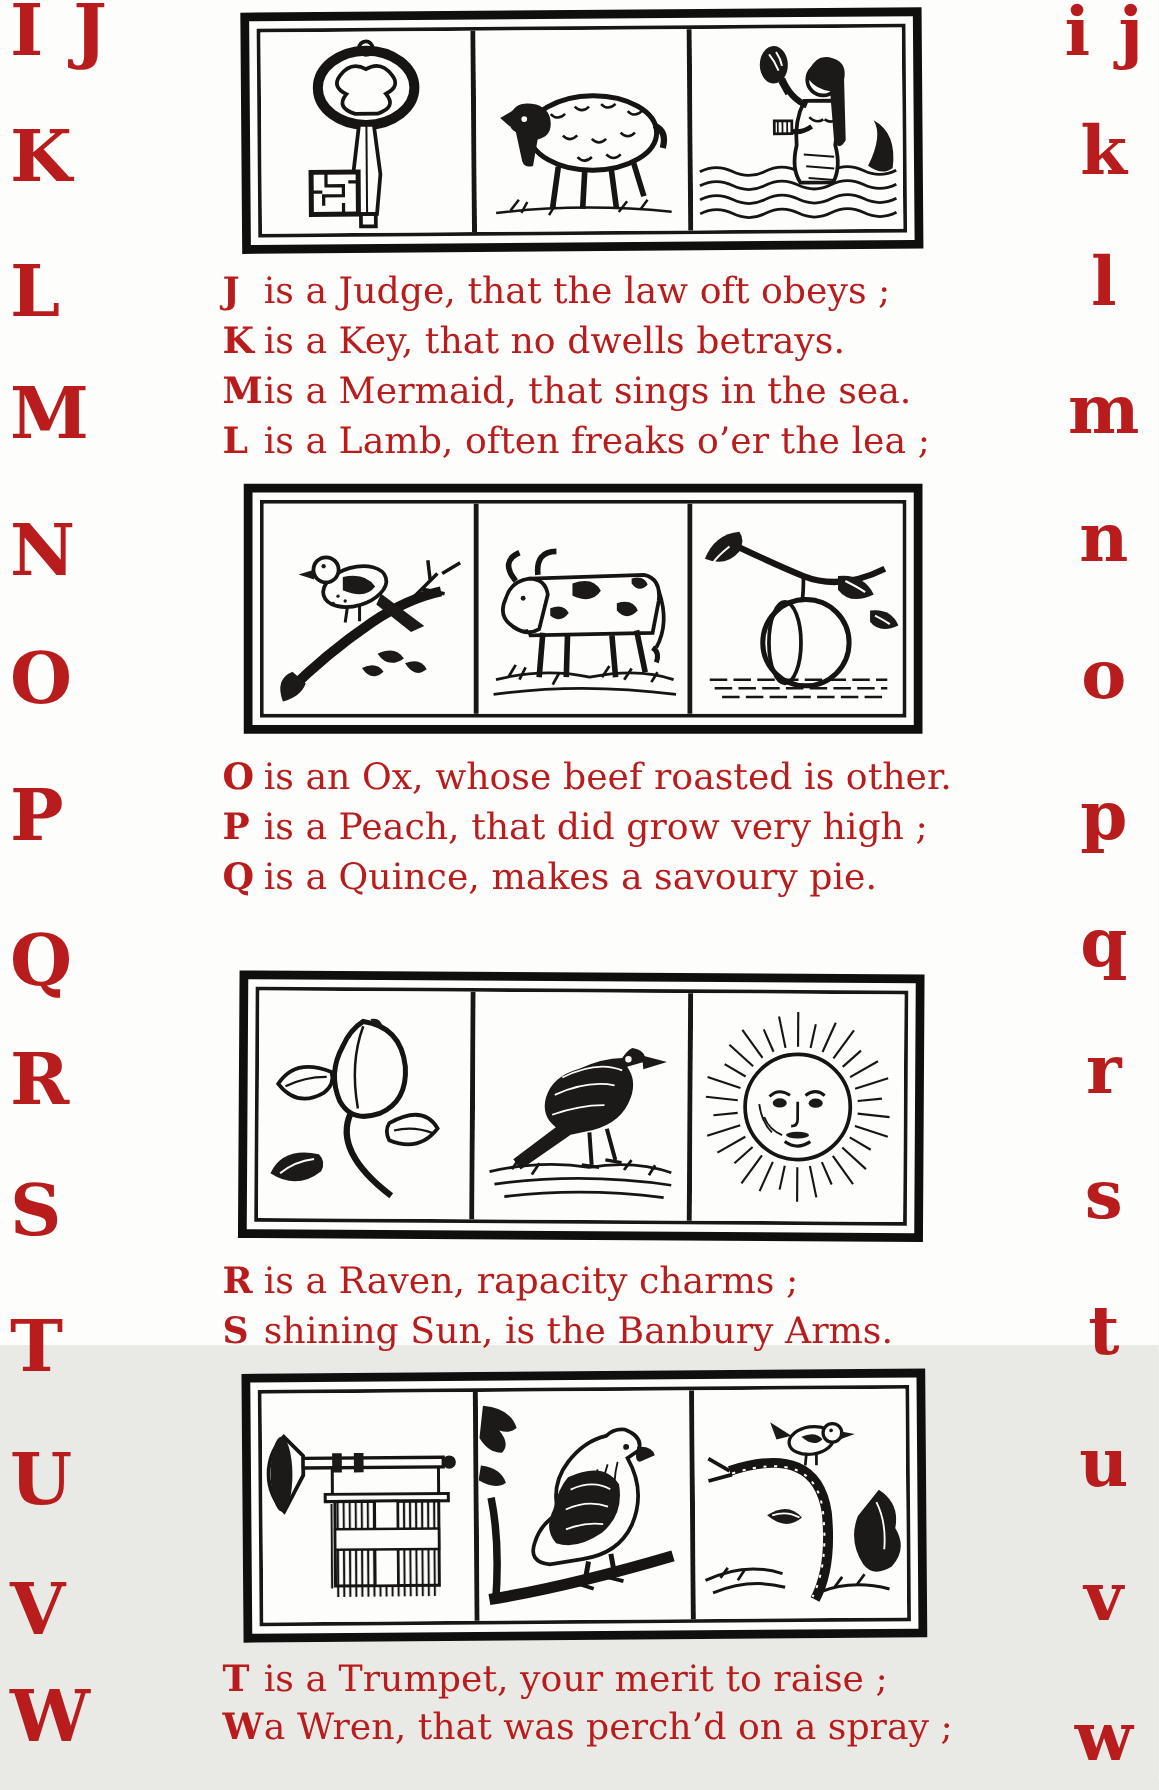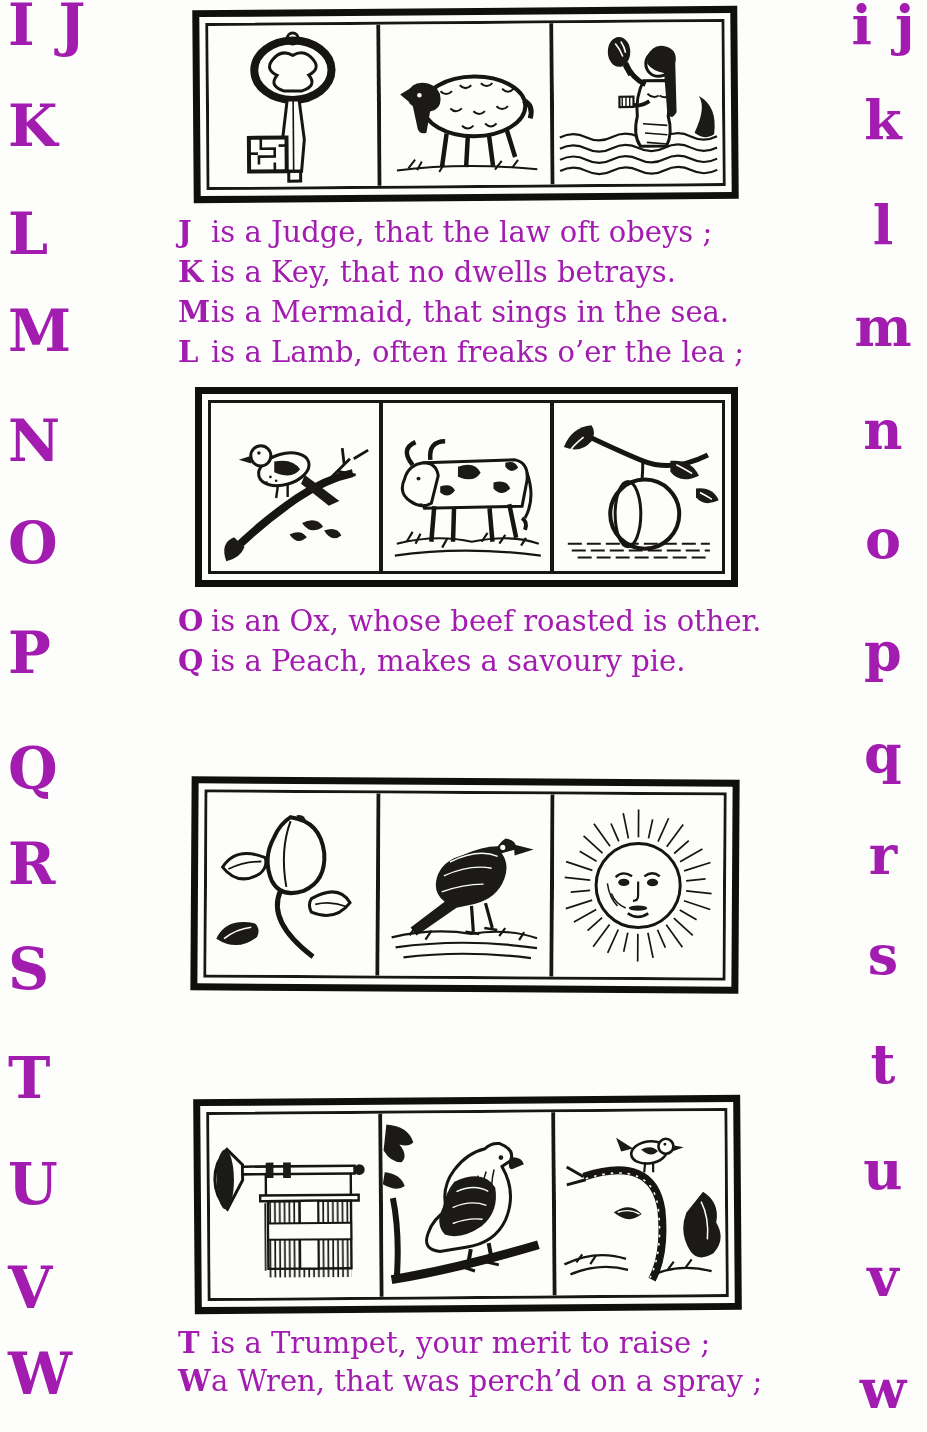--- a/index.html
+++ b/index.html
@@ -1,18 +1,18 @@
 <!DOCTYPE html>
 <html><head>
 <meta charset="utf-8">
 <style>
   html,body{margin:0;padding:0;}
   body{width:927px;height:1432px;overflow:hidden;background:#e9e9e6;}
-  .page{position:relative;width:927px;height:1432px;background:#fdfdfb;
-        font-family:"DejaVu Serif","Liberation Serif",serif;color:#a21caf;}
+  .page{position:relative;width:927px;height:1076px;background:#fdfdfb;
+        font-family:"DejaVu Serif","Liberation Serif",serif;color:#b91c1c;}
 
   
   .mletter{position:absolute;line-height:1;font-weight:700;white-space:pre;}
   .mletter.upper{left:8px;width:90px;font-size:57px;text-align:left;letter-spacing:2px;}
   .mletter.lower{left:848px;width:72px;font-size:54px;text-align:center;letter-spacing:2px;}
 
   
   .panel{position:absolute;box-sizing:border-box;background:#fdfdfb;
          border:7px solid #0f0f0e;padding:6px;}
   .panel-inner{box-sizing:border-box;height:100%;border:3px solid #171716;display:flex;}
@@ -172,21 +172,22 @@
           <circle cx="92" cy="110" r="35" fill="#fdfdfb" stroke-width="4"></circle>
           <ellipse cx="75" cy="110" rx="13" ry="33" stroke-width="3"></ellipse>
           <path d="M14 140 h144 M18 147 h140 M24 154 h130" stroke-width="2" stroke-dasharray="14 5"></path>
         </svg>
       </div>
     </div>
   </div>
 
   <div class="verse" style="top:601px">
     <div class="vline"><span class="lead">O</span><span>is an Ox, whose beef roasted is other.</span></div>
-    <div class="vline"><span class="lead">Q</span><span>is a Peach, makes a savoury pie.</span></div>
+    <div class="vline"><span class="lead">P</span><span>is a Peach, that did grow very high ;</span></div>
+    <div class="vline"><span class="lead">Q</span><span>is a Quince, makes a savoury pie.</span></div>
   </div>
 
   <div class="panel tilt-b" style="top:778px;left:191px;width:548px;height:214px">
     <div class="panel-inner">
       <div class="cell">
         <svg viewBox="0 0 175 170" role="img" fill="none" stroke="#161514" aria-label="Peach">
           <path d="M86 16 q31 4 35 37 q2 29 -21 39 q-23 8 -33 -10 q-10 -23 2 -45 q6 -14 17 -21 Z" fill="#fdfdfb" stroke-width="4"></path>
           <path d="M86 20 q-11 30 -4 68" stroke-width="2"></path>
           <path d="M92 14 q8 -2 10 6 q-6 4 -10 -6 Z" fill="#1b1a19" stroke="none"></path>
           <path d="M76 92 q-14 32 34 68" stroke-width="5"></path>
@@ -237,20 +238,24 @@
           <ellipse cx="96" cy="79" rx="5.5" ry="3.6" fill="#1b1a19" stroke="none"></ellipse>
           <path d="M82 78 v14 q0 5 -5 5" stroke-width="2.2"></path>
           <ellipse cx="82" cy="104" rx="9" ry="2.6" fill="#1b1a19" stroke="none"></ellipse>
           <path d="M72 109 q10 7 20 0" stroke-width="2.6"></path>
           <path d="M56 90 q4 10 14 14 M52 80 q2 14 10 22" stroke-width="1.5"></path>
         </svg>
       </div>
     </div>
   </div>
 
+  <div class="verse" style="top:1004px">
+    <div class="vline"><span class="lead">R</span><span>is a Raven, rapacity charms ;</span></div>
+    <div class="vline"><span class="lead">S</span><span>shining Sun, is the Banbury Arms.</span></div>
+  </div>
 
   <div class="panel tilt-a" style="top:1097px;left:194px;width:547px;height:215px">
     <div class="panel-inner">
       <div class="cell">
         <svg viewBox="0 0 175 170" role="img" fill="none" stroke="#161514" aria-label="Trumpet with banner">
           <defs>
             <pattern id="vhatch" width="5" height="8" patternUnits="userSpaceOnUse">
               <line x1="2.2" y1="0" x2="2.2" y2="8" stroke="#161514" stroke-width="1.7"></line>
             </pattern>
           </defs>

